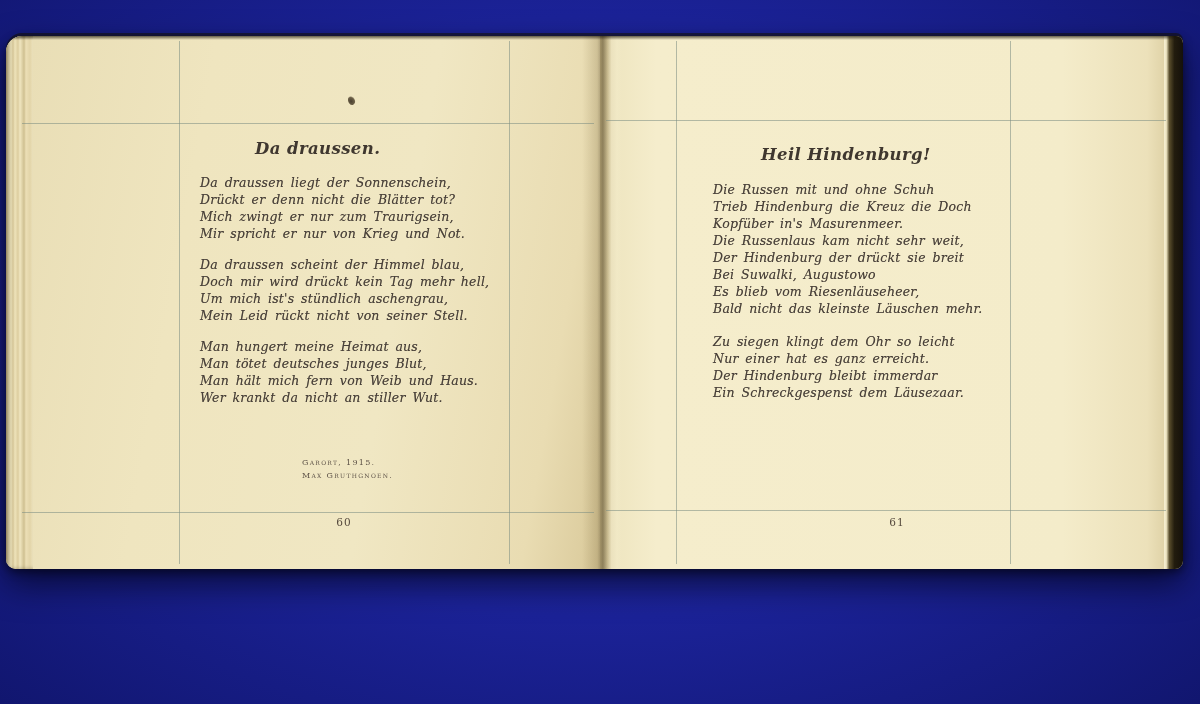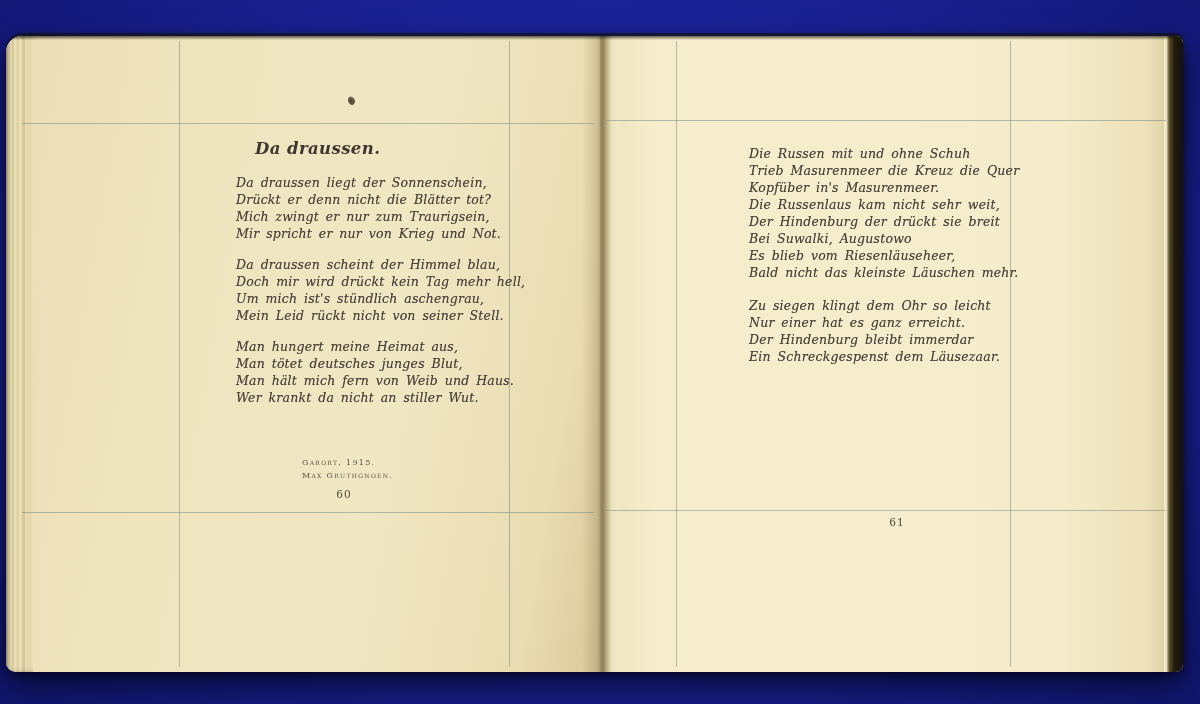--- a/index.html
+++ b/index.html
@@ -2,21 +2,21 @@
 <html><head>
 <meta charset="utf-8">
 <style>
   html,body{margin:0;padding:0;width:1200px;height:704px;overflow:hidden;}
   body{
     background:radial-gradient(ellipse at 50% 45%, #262f9f 0%, #1b2297 55%, #11166f 100%);
     font-family:"DejaVu Serif", serif;
     position:relative;
   }
   .book{
-    position:absolute;left:6px;top:36px;width:1177px;height:636px;
+    position:absolute;left:6px;top:36px;width:1177px;height:533px;
     background:#efe5bf;
     border-radius:16px 7px 8px 10px;
     box-shadow:0 -3px 0 rgba(20,16,6,.55), 0 14px 34px rgba(0,0,10,.65), 0 3px 8px rgba(0,0,10,.5);
     overflow:hidden;
   }
   
   .page-edges{
     position:absolute;left:0;top:0;bottom:0;width:27px;
     background:
       repeating-linear-gradient(90deg,
@@ -53,21 +53,21 @@
   .rule.v{width:1px;top:5px;bottom:5px;}
   .rule.h{height:1px;}
   .rule.h.left{left:16px;width:572px;}
   .rule.h.right{left:600px;width:560px;}
   
   .poem{position:absolute;color:#49413a;}
   .poem-title{
     font-style:italic;font-weight:bold;font-size:16.5px;line-height:20px;
     letter-spacing:.4px;color:#3f372f;white-space:nowrap;
   }
-  .stanza{margin-bottom:14px;margin-left:36px;}
+  .stanza{margin-bottom:14px;}
   .right-poem .stanza{margin-bottom:16px;}
   .line{
     font-style:italic;font-size:12.5px;line-height:17px;white-space:nowrap;
     letter-spacing:.2px;word-spacing:2.6px;
     text-shadow:0 0 .4px rgba(70,60,50,.55);
   }
   .signature{
     position:absolute;font-size:8px;line-height:13px;letter-spacing:1.3px;
     color:#5c5146;font-variant:small-caps;
   }
@@ -126,26 +126,27 @@
         <div class="line">Man hält mich fern von Weib und Haus.</div>
         <div class="line">Wer krankt da nicht an stiller Wut.</div>
       </div>
   </div>
 
   <div class="signature" style="left:296px;top:420px;">
     <div>Garort, 1915.</div>
     <div>Max Gruthgnoen.</div>
   </div>
 
-  <div class="page-number" style="left:173px;width:330px;top:452px;">60</div>
+  <div class="page-number" style="left:173px;width:330px;top:480px;">60</div>
 
   <div class="poem right-poem" style="left:707px;top:109px;width:290px;">
+    <div class="poem-title" style="padding-left:48px;margin-bottom:16px;">Heil Hindenburg!</div>
     <div class="stanza">
         <div class="line">Die Russen mit und ohne Schuh</div>
-        <div class="line">Trieb Masurenmeer die Kreuz die Quer</div>
+        <div class="line">Trieb Hindenburg die Kreuz die Doch</div>
         <div class="line">Kopfüber in's Masurenmeer.</div>
         <div class="line">Die Russenlaus kam nicht sehr weit,</div>
         <div class="line">Der Hindenburg der drückt sie breit</div>
         <div class="line">Bei Suwalki, Augustowo</div>
         <div class="line">Es blieb vom Riesenläuseheer,</div>
         <div class="line">Bald nicht das kleinste Läuschen mehr.</div>
       </div>
     <div class="stanza">
         <div class="line">Zu siegen klingt dem Ohr so leicht</div>
         <div class="line">Nur einer hat es ganz erreicht.</div>

